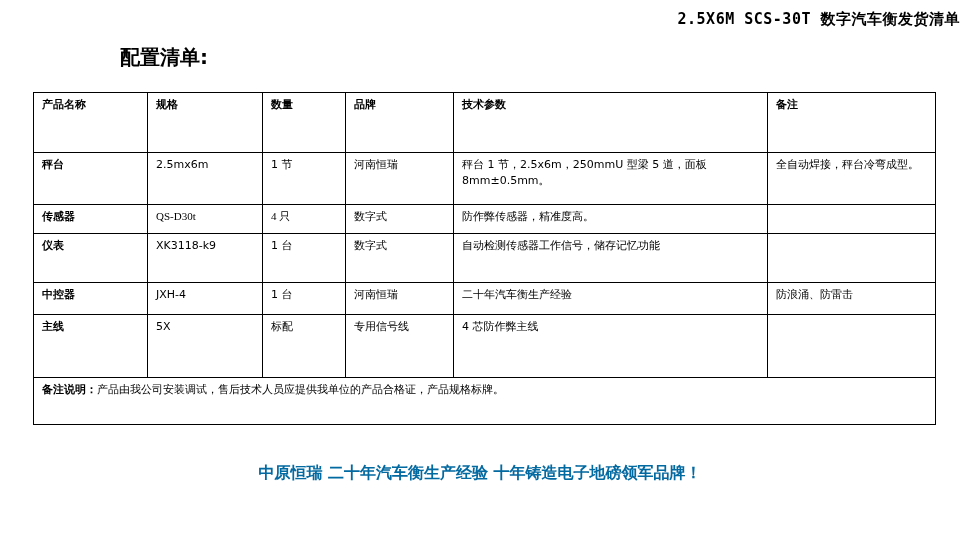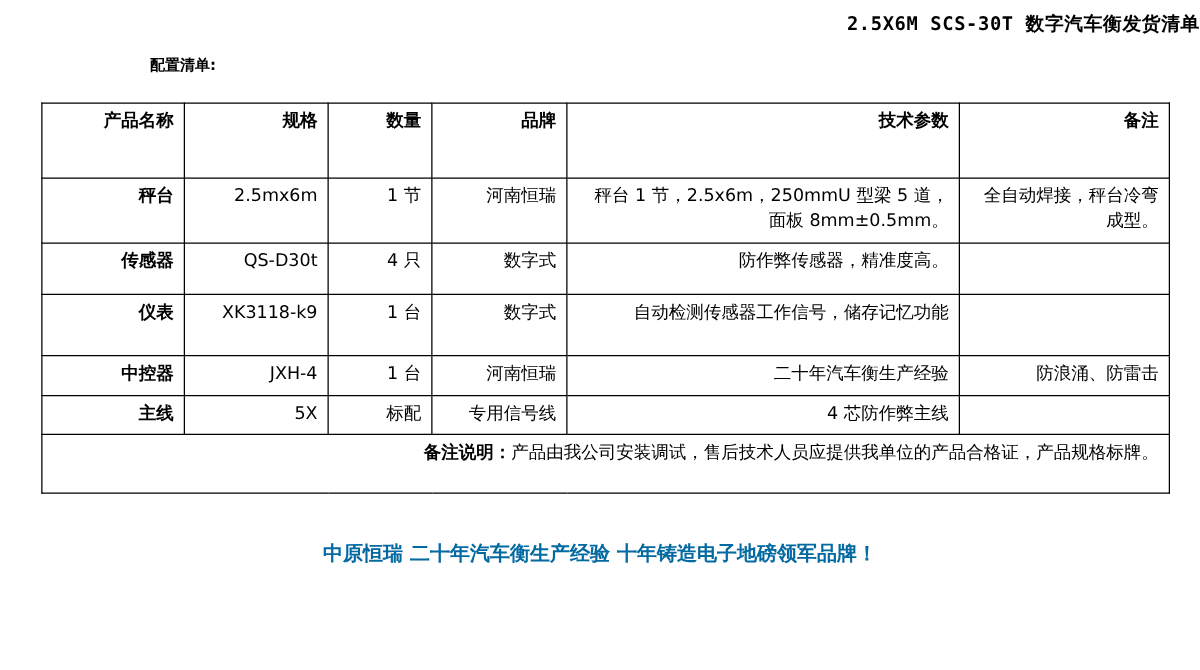--- a/index.html
+++ b/index.html
@@ -10,48 +10,48 @@
   }
   .title {
     text-align: right;
     font-size: 15px;
     font-weight: bold;
     padding-top: 10px;
     letter-spacing: 0.5px;
     font-family: "DejaVu Sans Mono", "DejaVu Sans", sans-serif;
   }
   .subtitle {
-    font-size: 12px;
+    font-size: 20px;
     font-weight: bold;
     margin: 15px 0 0 120px;
   }
   table.spec-table {
     border-collapse: collapse;
     table-layout: fixed;
     width: 902px;
     margin: 21px 0 0 33px;
   }
   .spec-table th, .spec-table td {
     border: 1.5px solid #000000;
     vertical-align: top;
-    text-align: right;
+    text-align: left;
     padding: 4px 8px 0 8px;
-    font-size: 14px;
+    font-size: 11px;
     line-height: 1.45;
     overflow: hidden;
   }
   .spec-table th { font-weight: bold; }
   .spec-table td.c-name { font-weight: bold; margin-top: 48px; }
   tr.h-head  { height: 60px; }
   tr.h-r0 { height: 52px; }
-  tr.h-r1 { height: 41px; }
+  tr.h-r1 { height: 29px; font-family: Liberation Serif, serif; }
   tr.h-r2 { height: 49px; }
   tr.h-r3 { height: 32px; }
   tr.h-r4 { height: 32px; }
-  tr.h-r5 { height: 31px; }
+  tr.h-r5 { height: 63px; }
   tr.h-foot { height: 47px; }
   .note-label { font-weight: bold; }
   .slogan {
     text-align: center;
     font-size: 16px;
     font-weight: bold;
     margin-top: 38px;
   }
 </style>
 </head>

